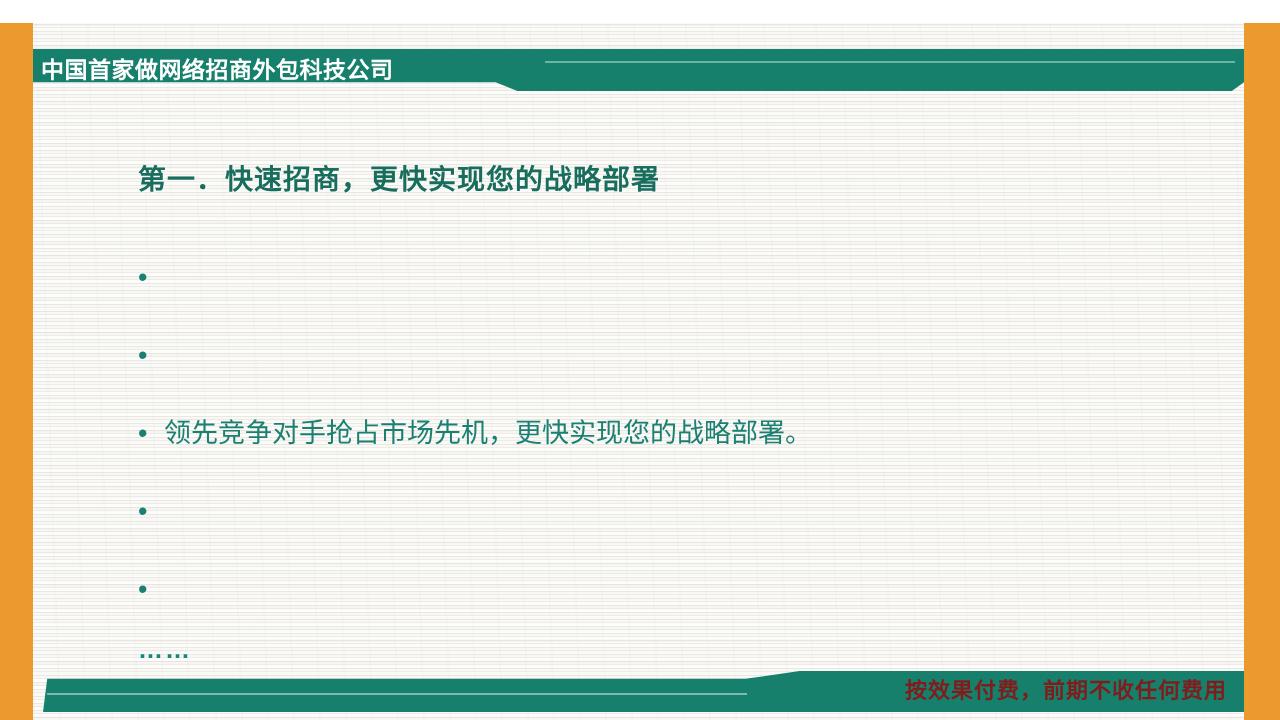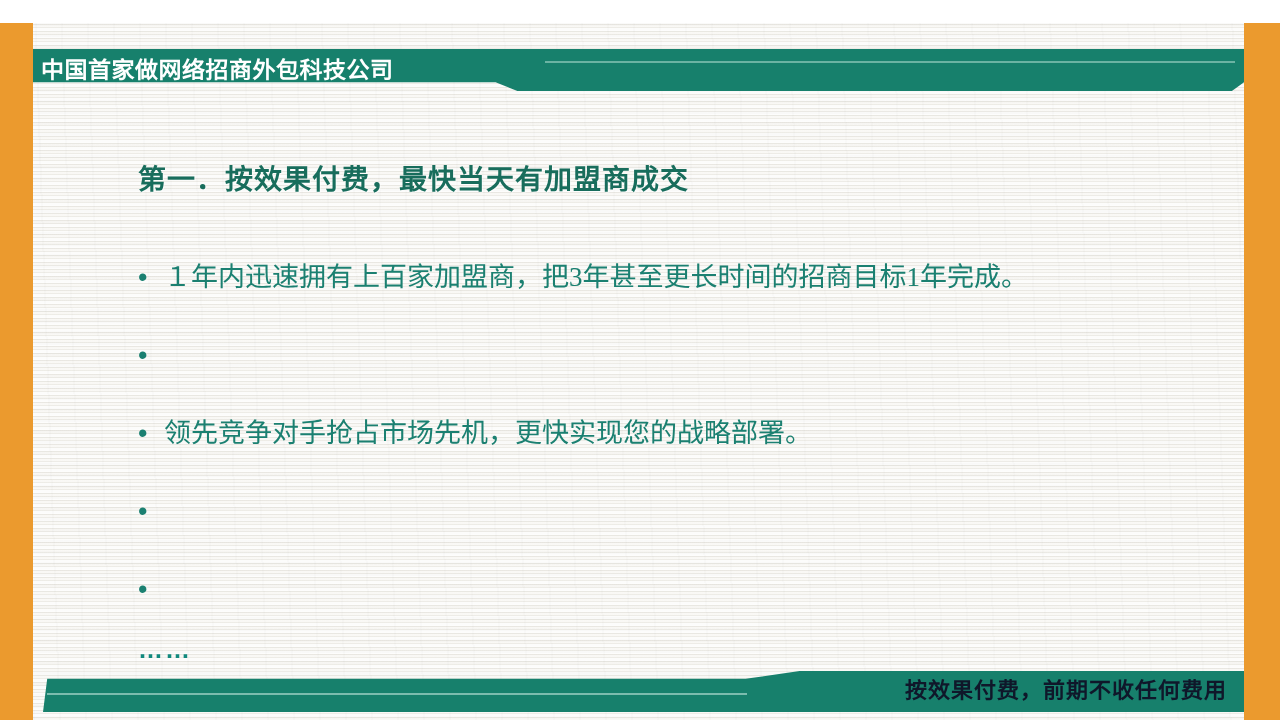--- a/index.html
+++ b/index.html
@@ -170,44 +170,43 @@
     width: 700px;
     height: 2px;
     background: #7cbcae;
   }
   .footer-text {
     position: absolute;
     right: 53px;
     top: 650px;
     height: 36px;
     line-height: 36px;
-    color: #0f172a;
+    color: #7f1d1d;
     font-size: 22px;
     font-weight: bold;
     letter-spacing: 1px;
     white-space: nowrap;
   }
 </style>
 </head>
 <body>
 
 <div id="slide" style="background: rgb(235, 154, 46);">
 
   <div class="paper" style="background-color: rgb(242, 241, 237);"></div>
 
   <div class="header-band" style="background: rgb(23, 128, 108);"></div>
   <div class="header-rule" style="background: rgb(107, 179, 163);"></div>
   <div class="header-title">中国首家做网络招商外包科技公司</div>
 
-  <div class="slide-heading" style="color: rgb(24, 109, 92);">第一．按效果付费，最快当天有加盟商成交</div>
+  <div class="slide-heading" style="color: rgb(24, 109, 92);">第一．快速招商，更快实现您的战略部署</div>
 
   <div class="bullets" id="bullet-list">
       <div class="bullet-row">
         <span class="bullet-dot">•</span>
-        <span class="bullet-text">１年内迅速拥有上百家加盟商，把3年甚至更长时间的招商目标1年完成。</span>
       </div>
       <div class="bullet-row">
         <span class="bullet-dot">•</span>
       </div>
       <div class="bullet-row">
         <span class="bullet-dot">•</span>
         <span class="bullet-text">领先竞争对手抢占市场先机，更快实现您的战略部署。</span>
       </div>
       <div class="bullet-row">
         <span class="bullet-dot">•</span>

